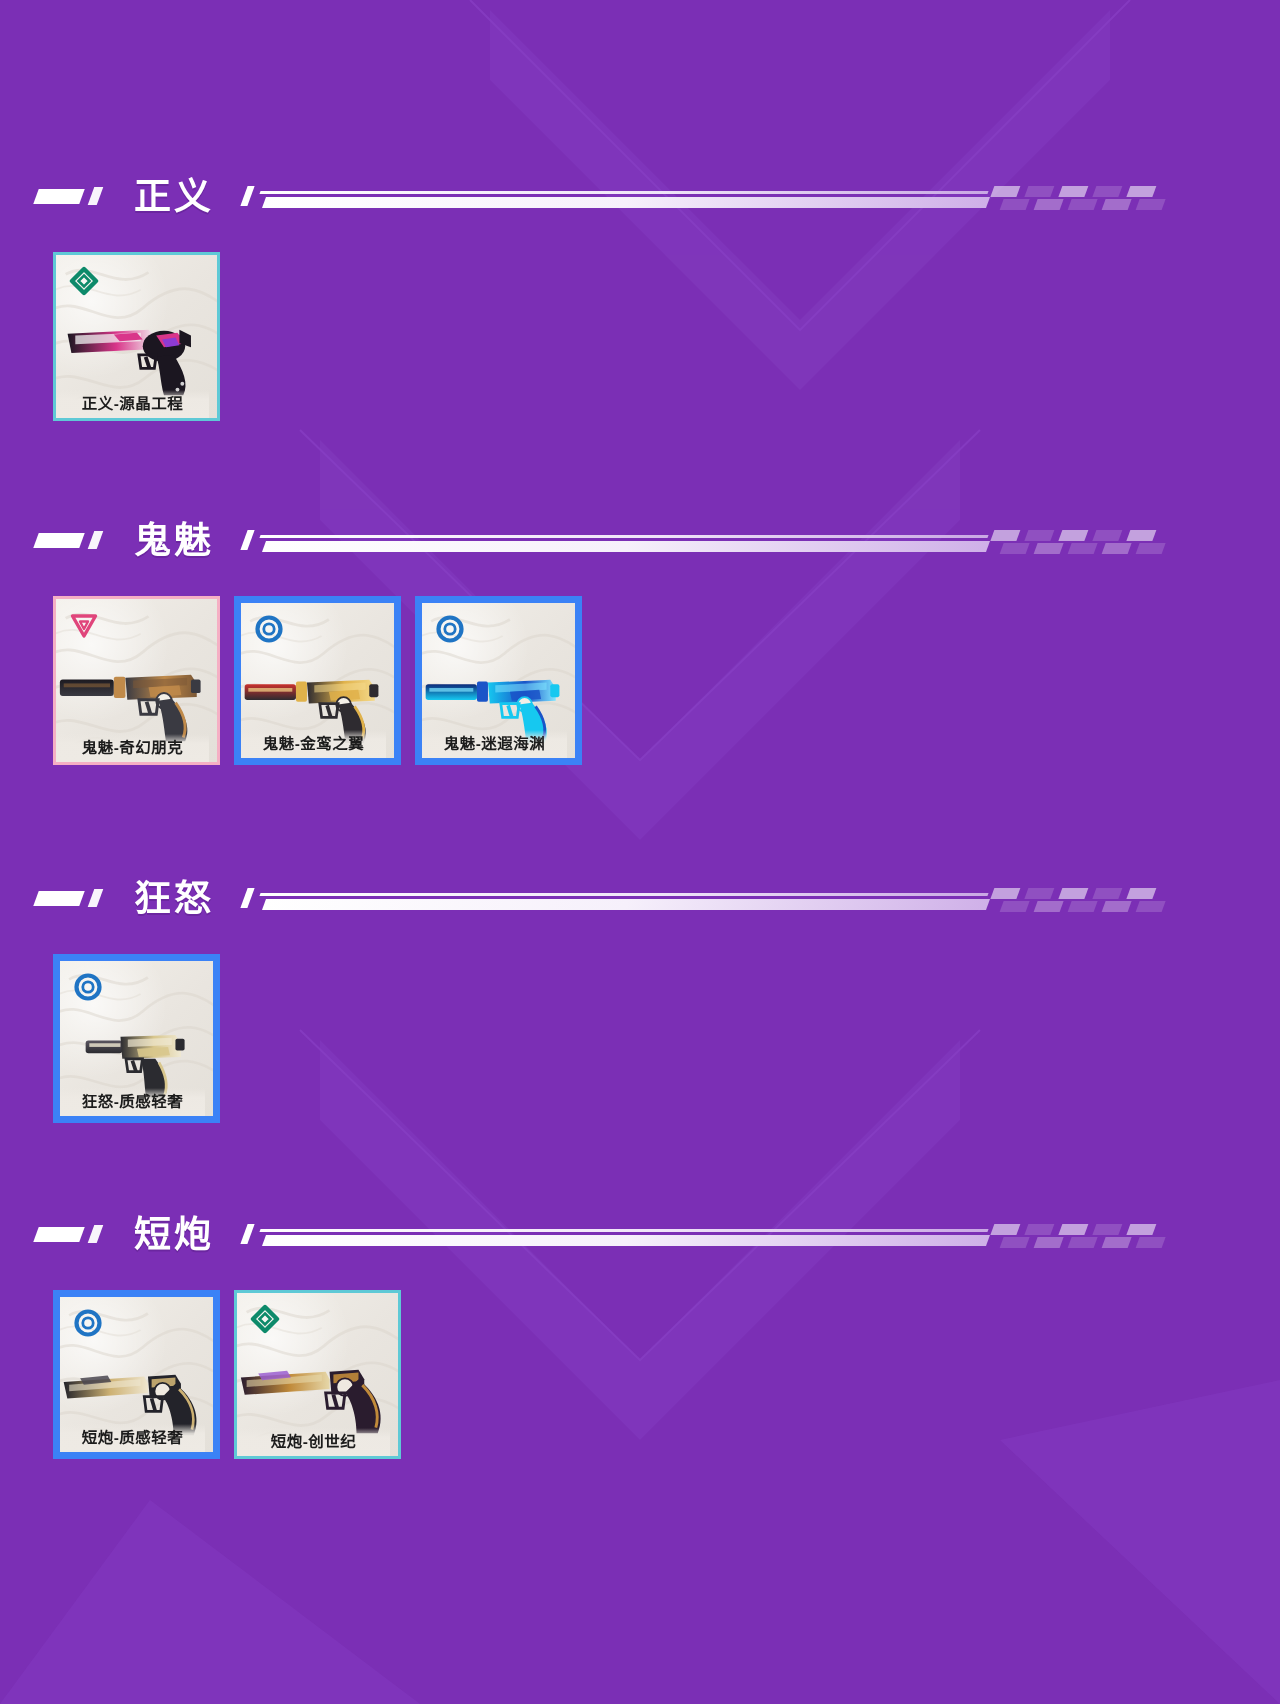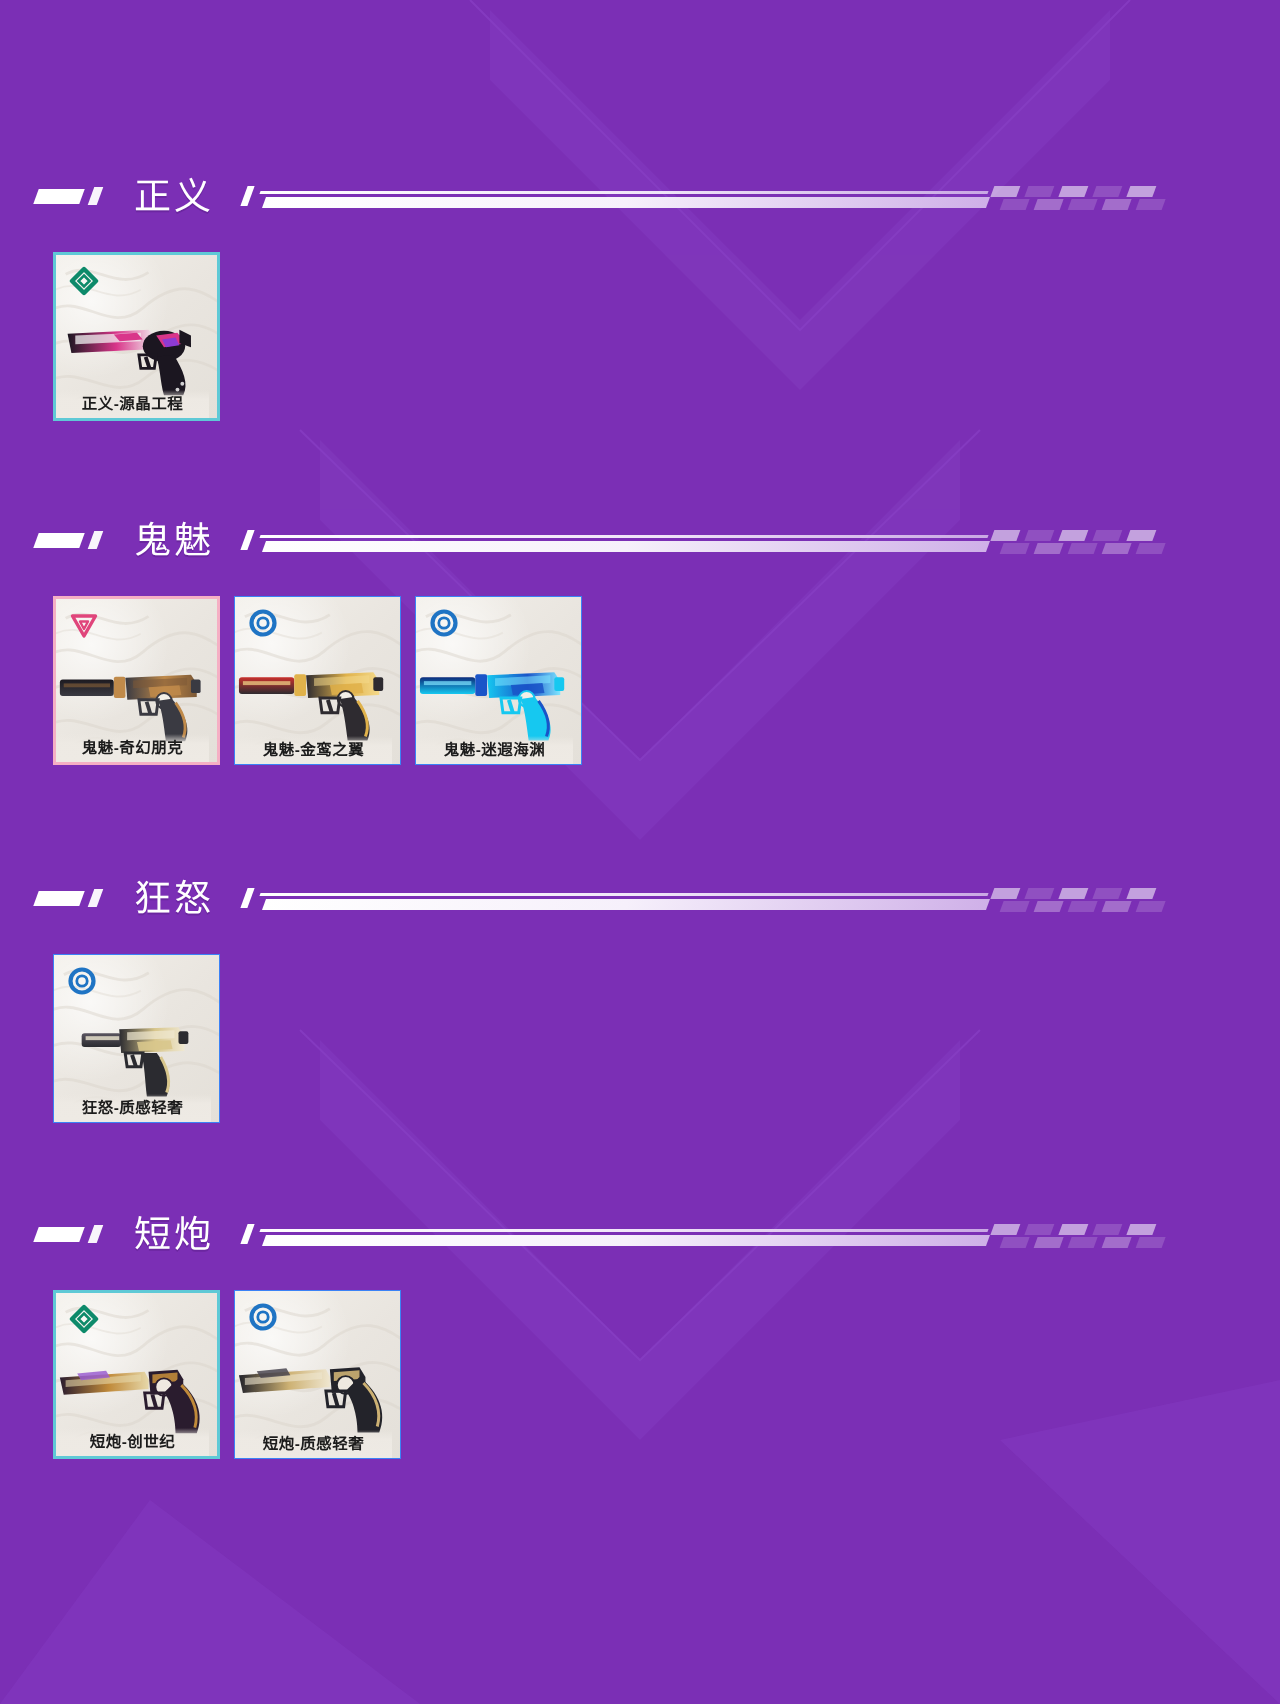--- a/index.html
+++ b/index.html
@@ -61,21 +61,21 @@
     background: #ffffff;
     transform: skewX(-20deg);
     flex: 0 0 auto;
     opacity: .95;
   }
 
   .hdr-title {
     margin-left: 34px;
     color: #ffffff;
     font-size: 37px;
-    font-weight: normal;
+    font-weight: bold;
     letter-spacing: 3px;
     line-height: 1;
     white-space: nowrap;
     text-shadow: 0 2px 0 rgba(60,12,100,.25);
     flex: 0 0 auto;
   }
 
   
   .hdr-rail {
     position: relative;
@@ -138,21 +138,21 @@
   .skin-card {
     position: relative;
     width: 167px;
     height: 169px;
     background: #eeeae4;
     box-sizing: border-box;
     overflow: hidden;
   }
   
   .skin-card.b-green  { border: 3px solid #5fc9d6; box-shadow: inset 0 0 0 1px #9fe0e8; }
-  .skin-card.b-blue   { border: 1px solid #3b82f6; box-shadow: inset 0 0 0 1px #bcdff8; }
+  .skin-card.b-blue   { border: 7px solid #3b82f6; box-shadow: inset 0 0 0 1px #bcdff8; }
   .skin-card.b-pink   { border: 3px solid #f5afc4; box-shadow: inset 0 0 0 1px #fbd8e3; }
 
   .card-paper {
     position: absolute;
     inset: 0;
     background:
       radial-gradient(circle at 22% 28%, rgba(255,255,255,.7) 0%, rgba(255,255,255,0) 45%),
       linear-gradient(135deg, #f2efe9 0%, #e9e5df 55%, #e4e0d9 100%);
   }
   .paper-swirl {
@@ -551,20 +551,64 @@
             <span class="chk a" style="left: 136px; top: 0px;"></span>
             <span class="chk c" style="left: 14px; top: 13px;"></span>
             <span class="chk b" style="left: 48px; top: 13px;"></span>
             <span class="chk c" style="left: 82px; top: 13px;"></span>
             <span class="chk b" style="left: 116px; top: 13px;"></span>
             <span class="chk c" style="left: 150px; top: 13px;"></span>
           </span>
       </span>
     </div>
     <div class="card-row" style="top: 84px;">
+        <div class="skin-card b-blue">
+          <div class="card-paper">
+            <div class="paper-swirl"><svg viewBox="0 0 167 169" preserveAspectRatio="none" width="100%" height="100%">
+                <g fill="none" stroke="#dcd6cd" stroke-width="3">
+                  <path d="M-10 60 C 25 35, 55 85, 90 55 S 150 30, 185 62"></path>
+                  <path d="M-10 96 C 30 72, 60 120, 95 92 S 155 66, 190 98"></path>
+                  <path d="M-10 132 C 25 110, 58 156, 92 128 S 152 104, 188 134"></path>
+                  <path d="M10 20 C 38 4, 62 40, 96 18"></path>
+                </g>
+                <g fill="none" stroke="#e3ded6" stroke-width="2">
+                  <path d="M20 150 C 55 130, 80 168, 120 146"></path>
+                  <path d="M-5 38 C 30 18, 52 56, 88 36"></path>
+                </g>
+              </svg></div>
+          </div>
+          <div class="rarity-icon"><svg viewBox="0 0 30 30" width="30" height="30">
+              <circle cx="15" cy="15" r="11.5" fill="none" stroke="#1f74c4" stroke-width="4.2"></circle>
+              <circle cx="15" cy="15" r="5.2" fill="none" stroke="#1f74c4" stroke-width="2.8"></circle>
+            </svg></div>
+          <div class="gun-art"><svg viewBox="0 0 167 104" width="100%" height="100%">
+              <defs>
+                <linearGradient id="ggshotgun-gold31" x1="0" y1="0" x2="1" y2="0">
+                  <stop offset="0" stop-color="#23232a"></stop>
+                  <stop offset="0.55" stop-color="#cdb173"></stop>
+                  <stop offset="1" stop-color="#efe6cf"></stop>
+                </linearGradient>
+                <linearGradient id="ghshotgun-gold31" x1="0" y1="0" x2="0" y2="1">
+                  <stop offset="0" stop-color="#4a4650"></stop>
+                  <stop offset="1" stop-color="#23232a"></stop>
+                </linearGradient>
+              </defs>
+              <path d="M4 40 L92 34 L96 42 L96 52 L8 58 Z" fill="url(#ggshotgun-gold31)"></path>
+              <path d="M10 43 L88 37 L88 44 L10 50 Z" fill="#efe6cf" opacity=".6"></path>
+              <path d="M96 34 L126 32 L132 42 L132 56 L98 58 Z" fill="#23232a"></path>
+              <path d="M100 37 L126 35 L126 44 L100 46 Z" fill="#cdb173" opacity=".9"></path>
+              <circle cx="112" cy="50" r="9" fill="#efe9e0" stroke="#23232a" stroke-width="2"></circle>
+              <path d="M126 42 C 146 58, 154 78, 146 98 L124 98 C 124 80, 118 62, 112 56 Z" fill="#23232a"></path>
+              <path d="M130 48 C 144 62, 148 78, 144 92" stroke="#cdb173" stroke-width="3" fill="none"></path>
+              <path d="M92 56 L112 56 L110 72 L94 72 Z" fill="none" stroke="#23232a" stroke-width="3"></path>
+              <path d="M100 58 L104 72" stroke="#23232a" stroke-width="4"></path>
+              <path d="M22 36 L52 33 L56 40 L26 43 Z" fill="#4a4650" opacity=".85"></path>
+            </svg></div>
+          <div class="card-label">短炮-质感轻奢</div>
+        </div>
         <div class="skin-card b-green">
           <div class="card-paper">
             <div class="paper-swirl"><svg viewBox="0 0 167 169" preserveAspectRatio="none" width="100%" height="100%">
                 <g fill="none" stroke="#dcd6cd" stroke-width="3">
                   <path d="M-10 60 C 25 35, 55 85, 90 55 S 150 30, 185 62"></path>
                   <path d="M-10 96 C 30 72, 60 120, 95 92 S 155 66, 190 98"></path>
                   <path d="M-10 132 C 25 110, 58 156, 92 128 S 152 104, 188 134"></path>
                   <path d="M10 20 C 38 4, 62 40, 96 18"></path>
                 </g>
                 <g fill="none" stroke="#e3ded6" stroke-width="2">
@@ -595,59 +639,15 @@
               <path d="M100 37 L126 35 L126 44 L100 46 Z" fill="#c08a3a" opacity=".9"></path>
               <circle cx="112" cy="50" r="9" fill="#efe9e0" stroke="#2a1c2e" stroke-width="2"></circle>
               <path d="M126 42 C 146 58, 154 78, 146 98 L124 98 C 124 80, 118 62, 112 56 Z" fill="#2a1c2e"></path>
               <path d="M130 48 C 144 62, 148 78, 144 92" stroke="#c08a3a" stroke-width="3" fill="none"></path>
               <path d="M92 56 L112 56 L110 72 L94 72 Z" fill="none" stroke="#2a1c2e" stroke-width="3"></path>
               <path d="M100 58 L104 72" stroke="#2a1c2e" stroke-width="4"></path>
               <path d="M22 36 L52 33 L56 40 L26 43 Z" fill="#9b5fd0" opacity=".85"></path>
             </svg></div>
           <div class="card-label">短炮-创世纪</div>
         </div>
-        <div class="skin-card b-blue">
-          <div class="card-paper">
-            <div class="paper-swirl"><svg viewBox="0 0 167 169" preserveAspectRatio="none" width="100%" height="100%">
-                <g fill="none" stroke="#dcd6cd" stroke-width="3">
-                  <path d="M-10 60 C 25 35, 55 85, 90 55 S 150 30, 185 62"></path>
-                  <path d="M-10 96 C 30 72, 60 120, 95 92 S 155 66, 190 98"></path>
-                  <path d="M-10 132 C 25 110, 58 156, 92 128 S 152 104, 188 134"></path>
-                  <path d="M10 20 C 38 4, 62 40, 96 18"></path>
-                </g>
-                <g fill="none" stroke="#e3ded6" stroke-width="2">
-                  <path d="M20 150 C 55 130, 80 168, 120 146"></path>
-                  <path d="M-5 38 C 30 18, 52 56, 88 36"></path>
-                </g>
-              </svg></div>
-          </div>
-          <div class="rarity-icon"><svg viewBox="0 0 30 30" width="30" height="30">
-              <circle cx="15" cy="15" r="11.5" fill="none" stroke="#1f74c4" stroke-width="4.2"></circle>
-              <circle cx="15" cy="15" r="5.2" fill="none" stroke="#1f74c4" stroke-width="2.8"></circle>
-            </svg></div>
-          <div class="gun-art"><svg viewBox="0 0 167 104" width="100%" height="100%">
-              <defs>
-                <linearGradient id="ggshotgun-gold31" x1="0" y1="0" x2="1" y2="0">
-                  <stop offset="0" stop-color="#23232a"></stop>
-                  <stop offset="0.55" stop-color="#cdb173"></stop>
-                  <stop offset="1" stop-color="#efe6cf"></stop>
-                </linearGradient>
-                <linearGradient id="ghshotgun-gold31" x1="0" y1="0" x2="0" y2="1">
-                  <stop offset="0" stop-color="#4a4650"></stop>
-                  <stop offset="1" stop-color="#23232a"></stop>
-                </linearGradient>
-              </defs>
-              <path d="M4 40 L92 34 L96 42 L96 52 L8 58 Z" fill="url(#ggshotgun-gold31)"></path>
-              <path d="M10 43 L88 37 L88 44 L10 50 Z" fill="#efe6cf" opacity=".6"></path>
-              <path d="M96 34 L126 32 L132 42 L132 56 L98 58 Z" fill="#23232a"></path>
-              <path d="M100 37 L126 35 L126 44 L100 46 Z" fill="#cdb173" opacity=".9"></path>
-              <circle cx="112" cy="50" r="9" fill="#efe9e0" stroke="#23232a" stroke-width="2"></circle>
-              <path d="M126 42 C 146 58, 154 78, 146 98 L124 98 C 124 80, 118 62, 112 56 Z" fill="#23232a"></path>
-              <path d="M130 48 C 144 62, 148 78, 144 92" stroke="#cdb173" stroke-width="3" fill="none"></path>
-              <path d="M92 56 L112 56 L110 72 L94 72 Z" fill="none" stroke="#23232a" stroke-width="3"></path>
-              <path d="M100 58 L104 72" stroke="#23232a" stroke-width="4"></path>
-              <path d="M22 36 L52 33 L56 40 L26 43 Z" fill="#4a4650" opacity=".85"></path>
-            </svg></div>
-          <div class="card-label">短炮-质感轻奢</div>
-        </div>
       </div>
   </div>
 </div>
 
 </body></html>

